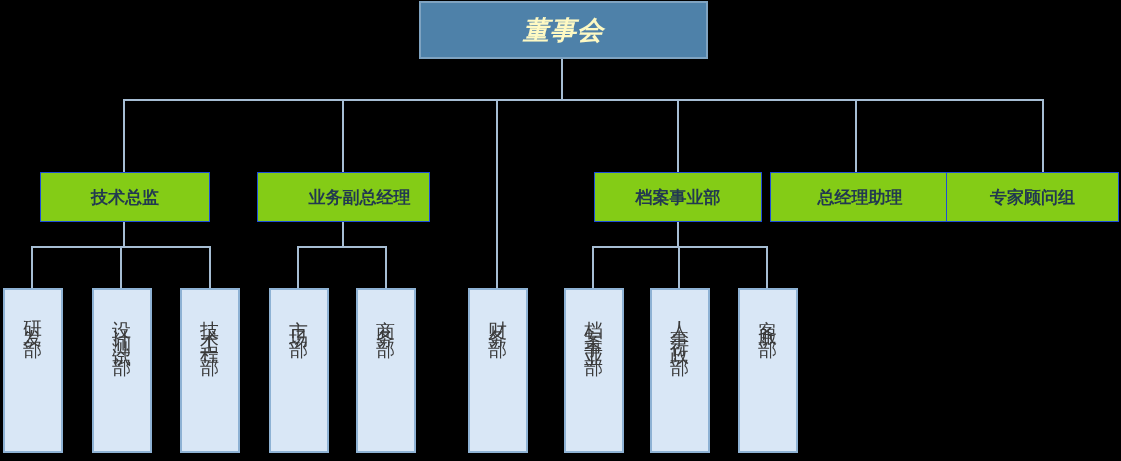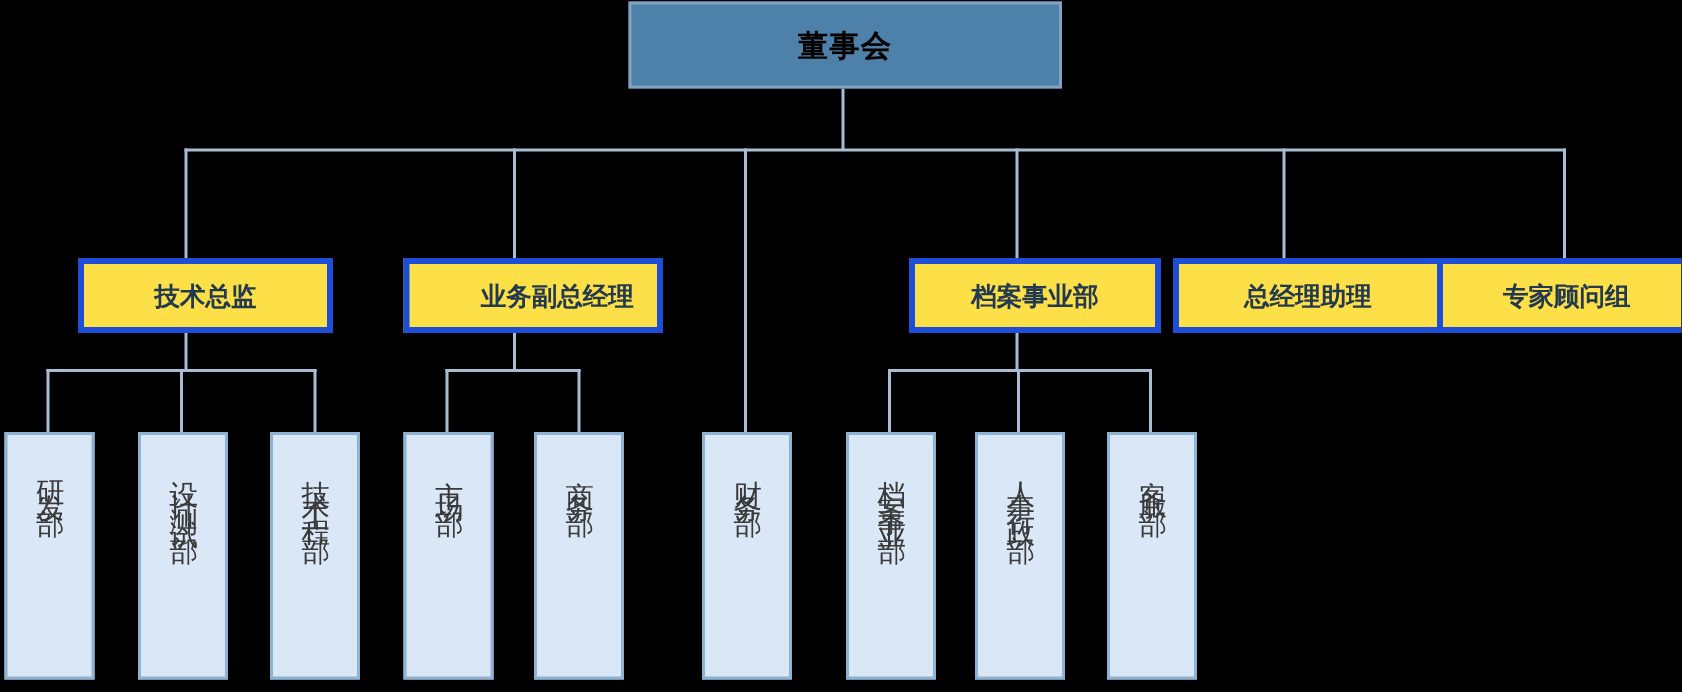--- a/index.html
+++ b/index.html
@@ -19,32 +19,32 @@
     position: absolute;
     box-sizing: border-box;
     display: flex;
     align-items: center;
     justify-content: center;
     text-align: center;
   }
   .root-box {
     background: #4e81a9;
     border: 2px solid #7fa3c1;
-    color: #000000;
+    color: #fef9c3;
     font-weight: bold;
-    font-size: 20px;
+    font-size: 26px;
     letter-spacing: 1px;
+    font-style: italic;
   }
   .mgr-box {
-    background: #fde047;
-    border: 4px solid #1d4ed8;
+    background: #84cc16;
+    border: 1px solid #1d4ed8;
     color: #223950;
     font-weight: bold;
     font-size: 17px;
-    margin-left: 12px;
   }
   .dept-box {
     background: #d9e7f6;
     border: 2px solid #8eb2d4;
     color: #3a3a3a;
     font-size: 19px;
     align-items: flex-start;
     padding-top: 15px;
   }
   .dept-box .vtext {

